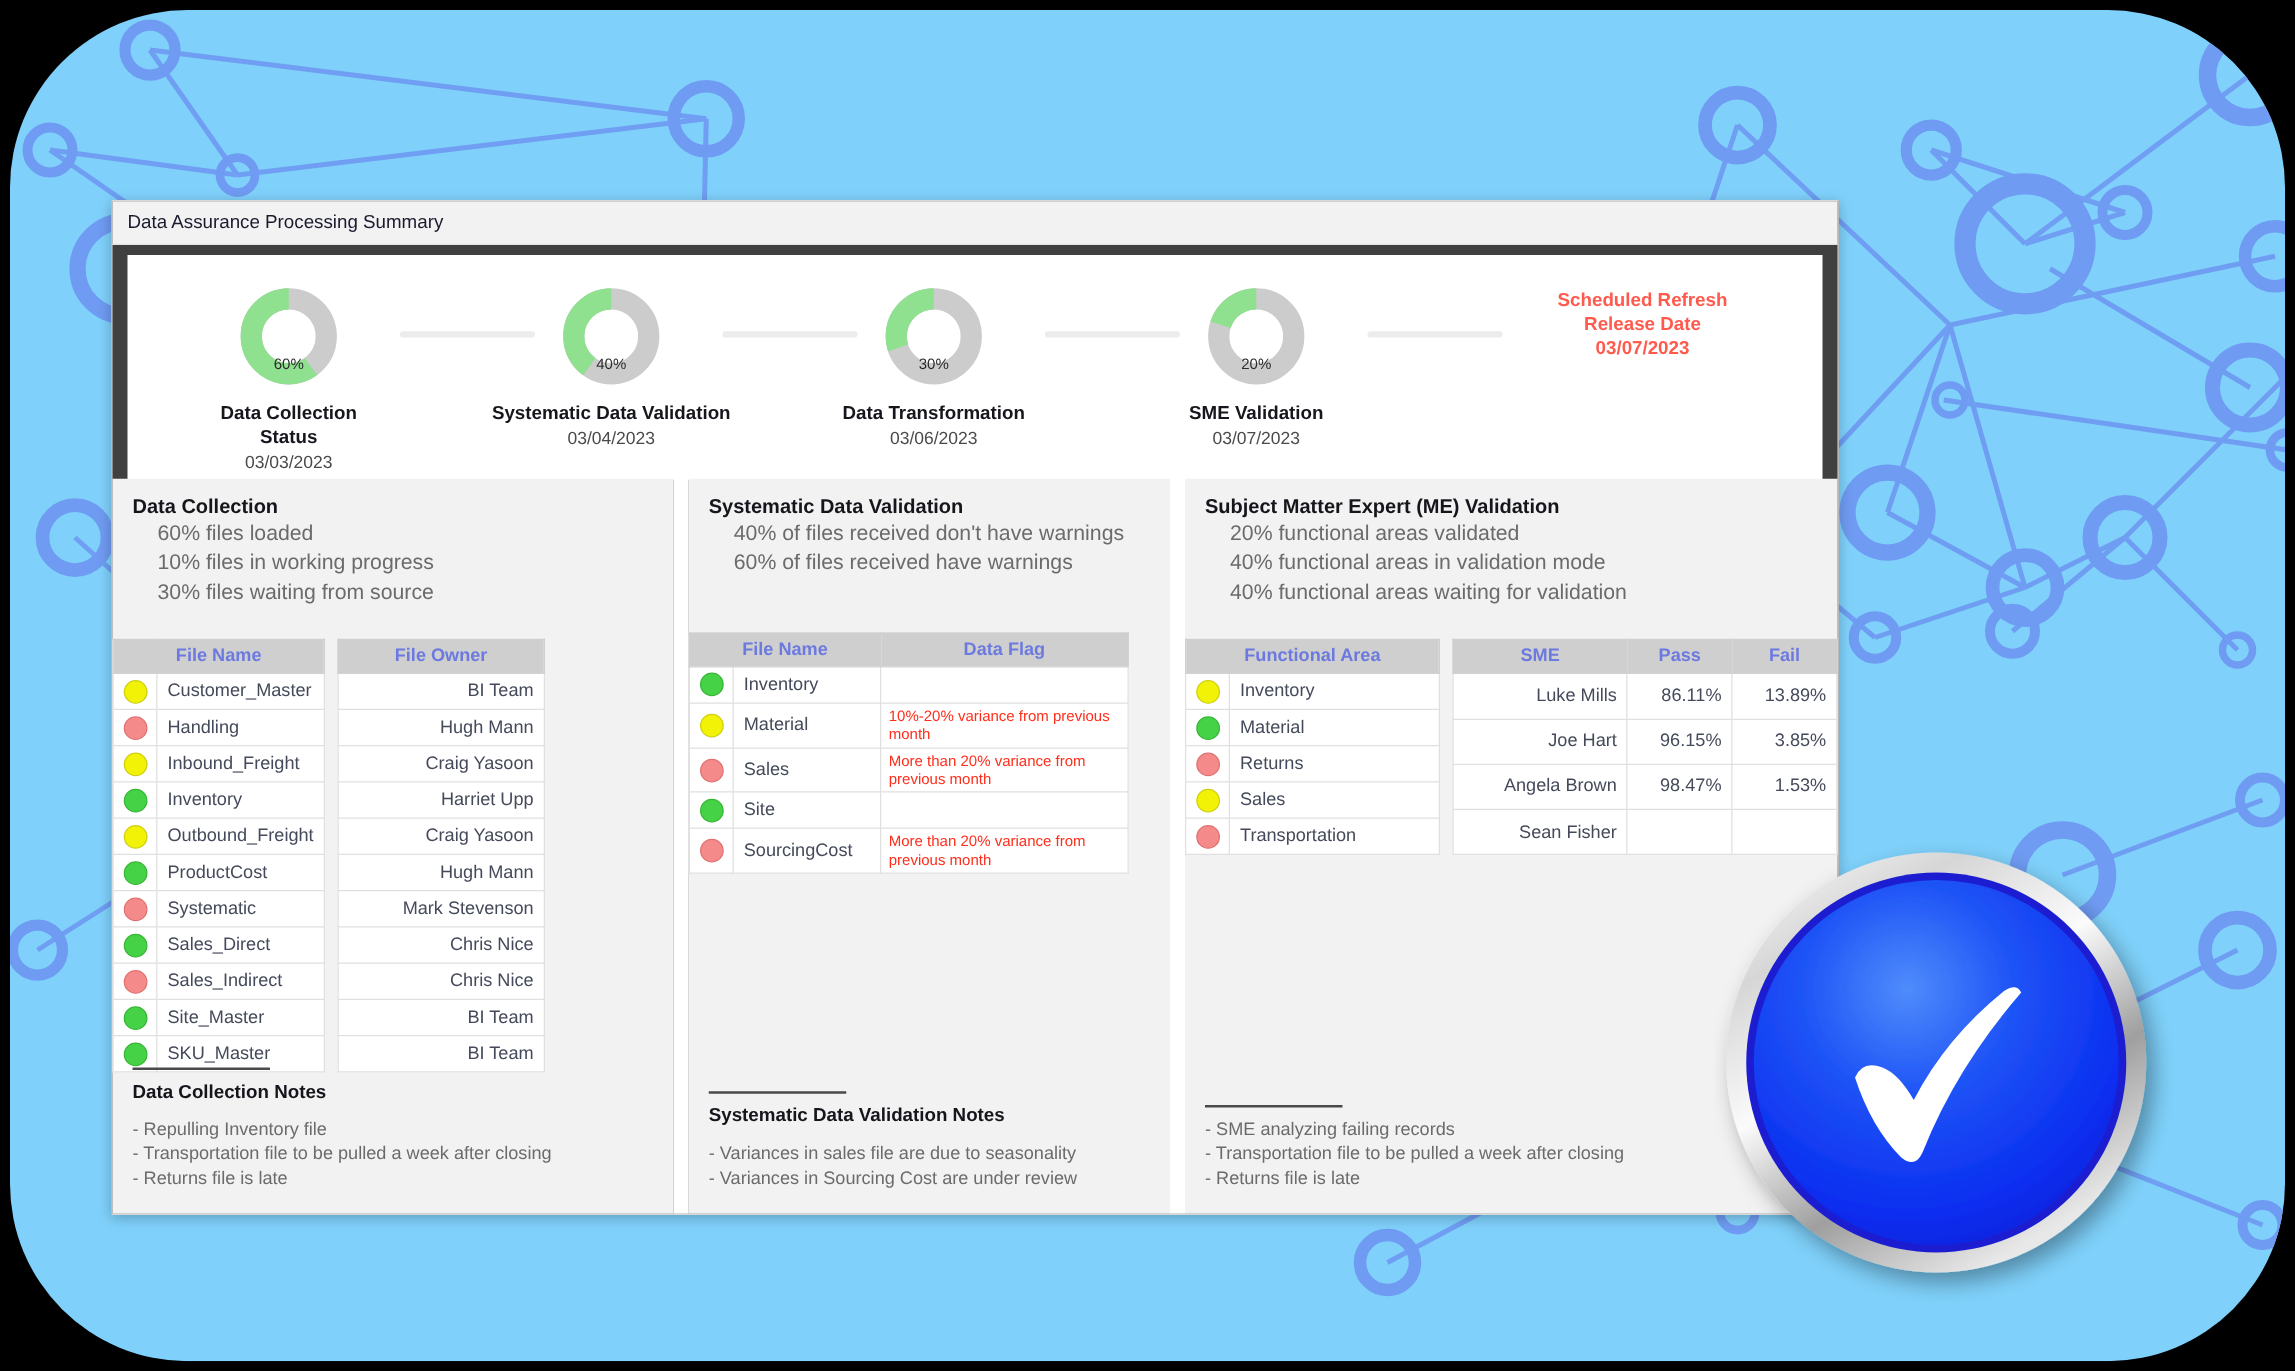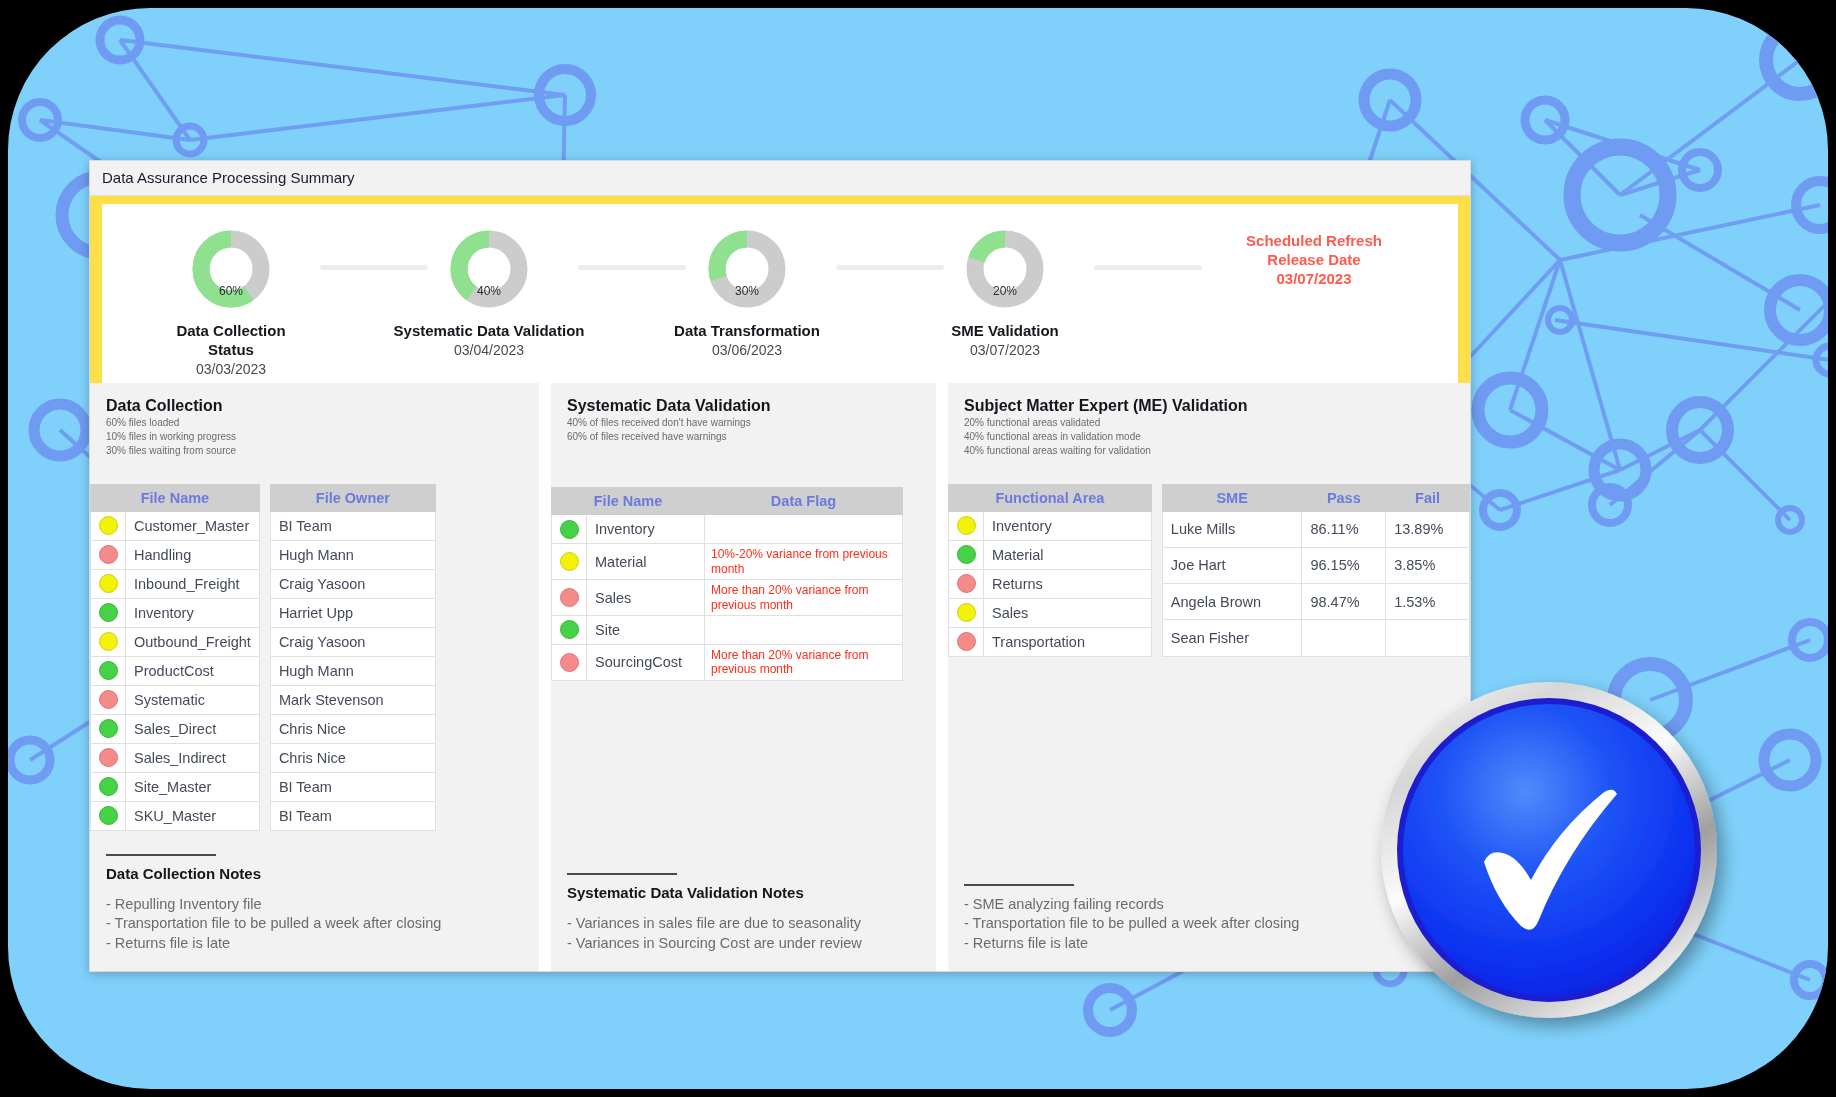--- a/index.html
+++ b/index.html
@@ -8,21 +8,21 @@
     background:#000;
     font-family:"Liberation Sans", sans-serif;
   }
   
   #backdrop{position:absolute;left:0;top:0;width:1836px;height:1097px;}
   #backdrop svg{display:block;}
 
   
   #dashboard{
     position:absolute;left:89px;top:160px;width:1380px;height:810px;
-    background:#fde047;
+    background:#404040;
     box-shadow:0 2px 10px rgba(0,0,0,.25);
     border:1px solid #d9d9d9;
   }
   #titlebar{
     height:34px;line-height:34px;padding-left:12px;
     background:#f2f2f2;border-bottom:1px solid #e3e3e3;
     font-size:15px;color:#1a1a2e;
   }
   
   #timeline{
@@ -56,36 +56,36 @@
     display:flex;
   }
   .col{position:relative;background:#f2f2f2;height:588px;}
   .col.c1{width:449px;}
   .gap{width:12px;background:#fff;height:588px;}
   .col.c2{width:385px;}
   .col.c3{width:522px;}
 
   .panel-head{padding:14px 0 0 16px;}
   .panel-title{font-size:16px;font-weight:bold;color:#15151c;}
-  .panel-sub{font-size:10px;color:#6b6b6b;line-height:1.32;margin-top:1px;}
+  .panel-sub{font-size:17px;color:#6b6b6b;line-height:1.32;margin-top:1px;margin-left:20px;}
 
   
   .tables{display:flex;margin-top:26px;gap:10px;}
   table{border-collapse:collapse;background:#fff;}
   th{
     background:#cfcfcf;color:#6c7ae0;font-weight:bold;font-size:14.5px;
     padding:5px 6px;text-align:center;border:1px solid #cfcfcf;
   }
   td{
     border:1px solid #e0e0e0;font-size:14.5px;color:#444a5a;
     padding:4px 8px;height:20px;
   }
   td.dotcell{width:30px;text-align:center;padding:4px 2px;}
   td.name{text-align:left;}
-  td.center{text-align:left;}
+  td.center{text-align:right;}
   td.flag{
     color:#ff2d1a;font-size:12px;line-height:1.2;padding:3px 6px;
     text-align:left;
   }
   .dot{
     display:inline-block;width:17px;height:17px;border-radius:50%;
     vertical-align:middle;
   }
   .dot.green{background:#46d246;border:1px solid #35b635;}
   .dot.yellow{background:#f2f207;border:1px solid #cfcf10;}

